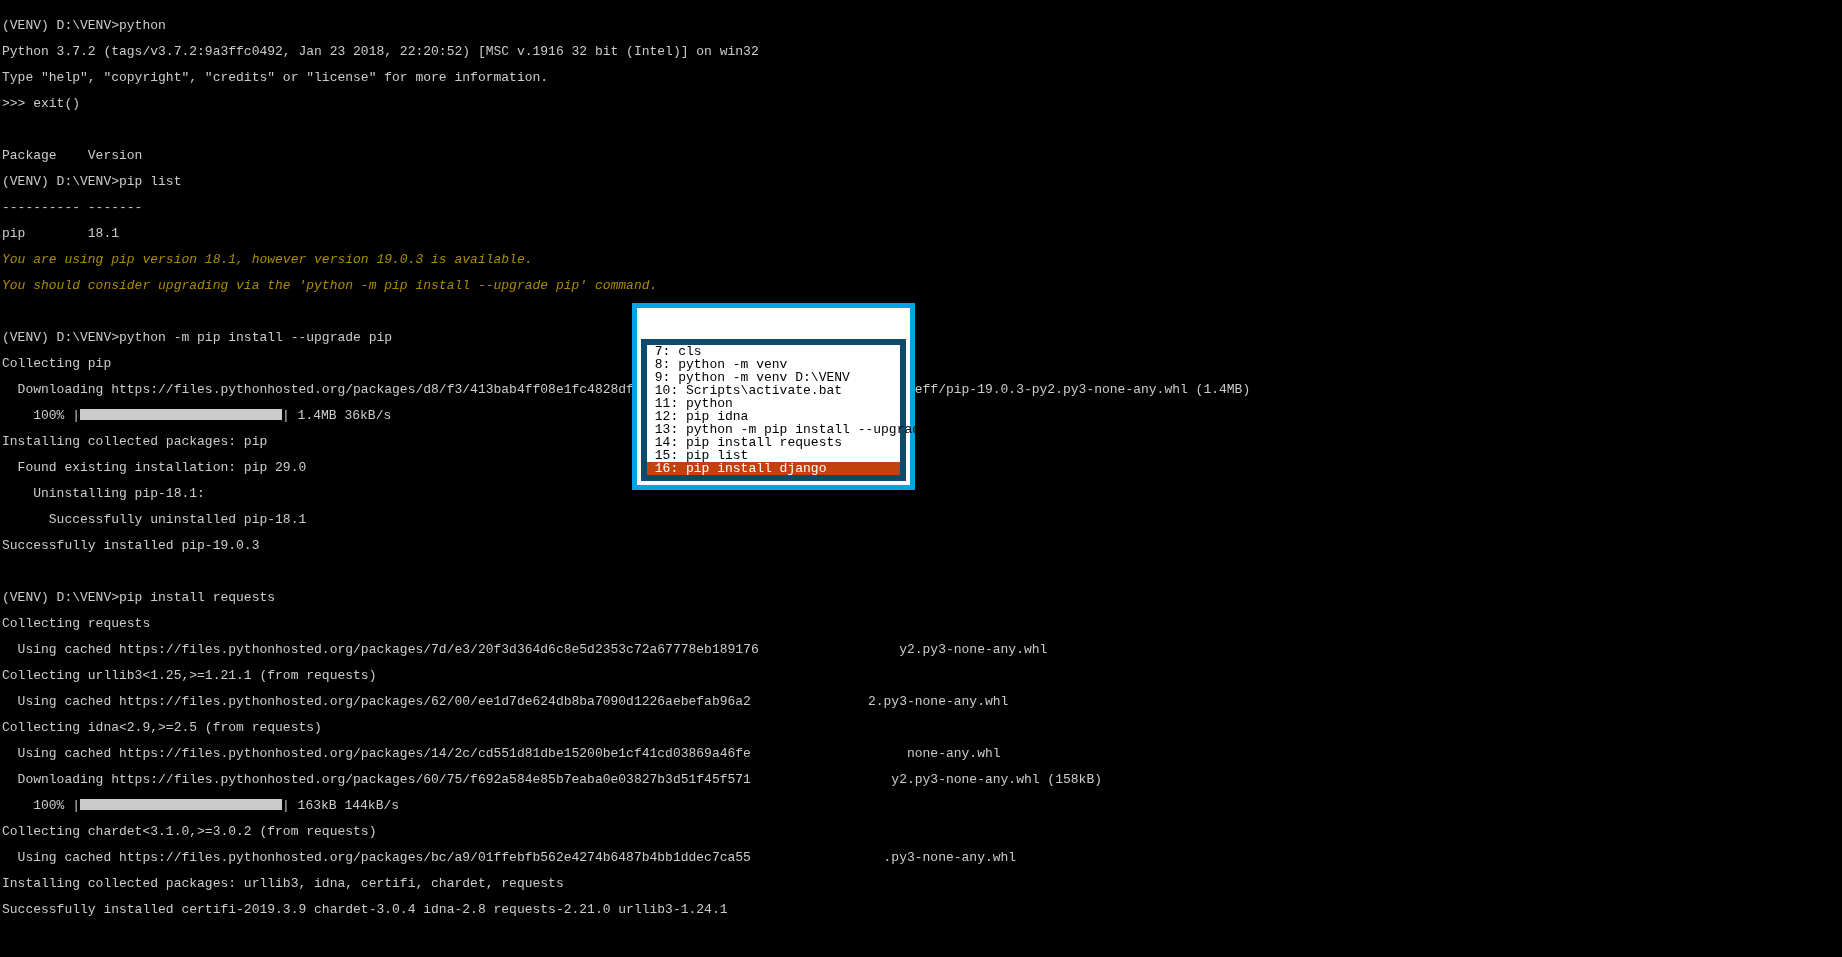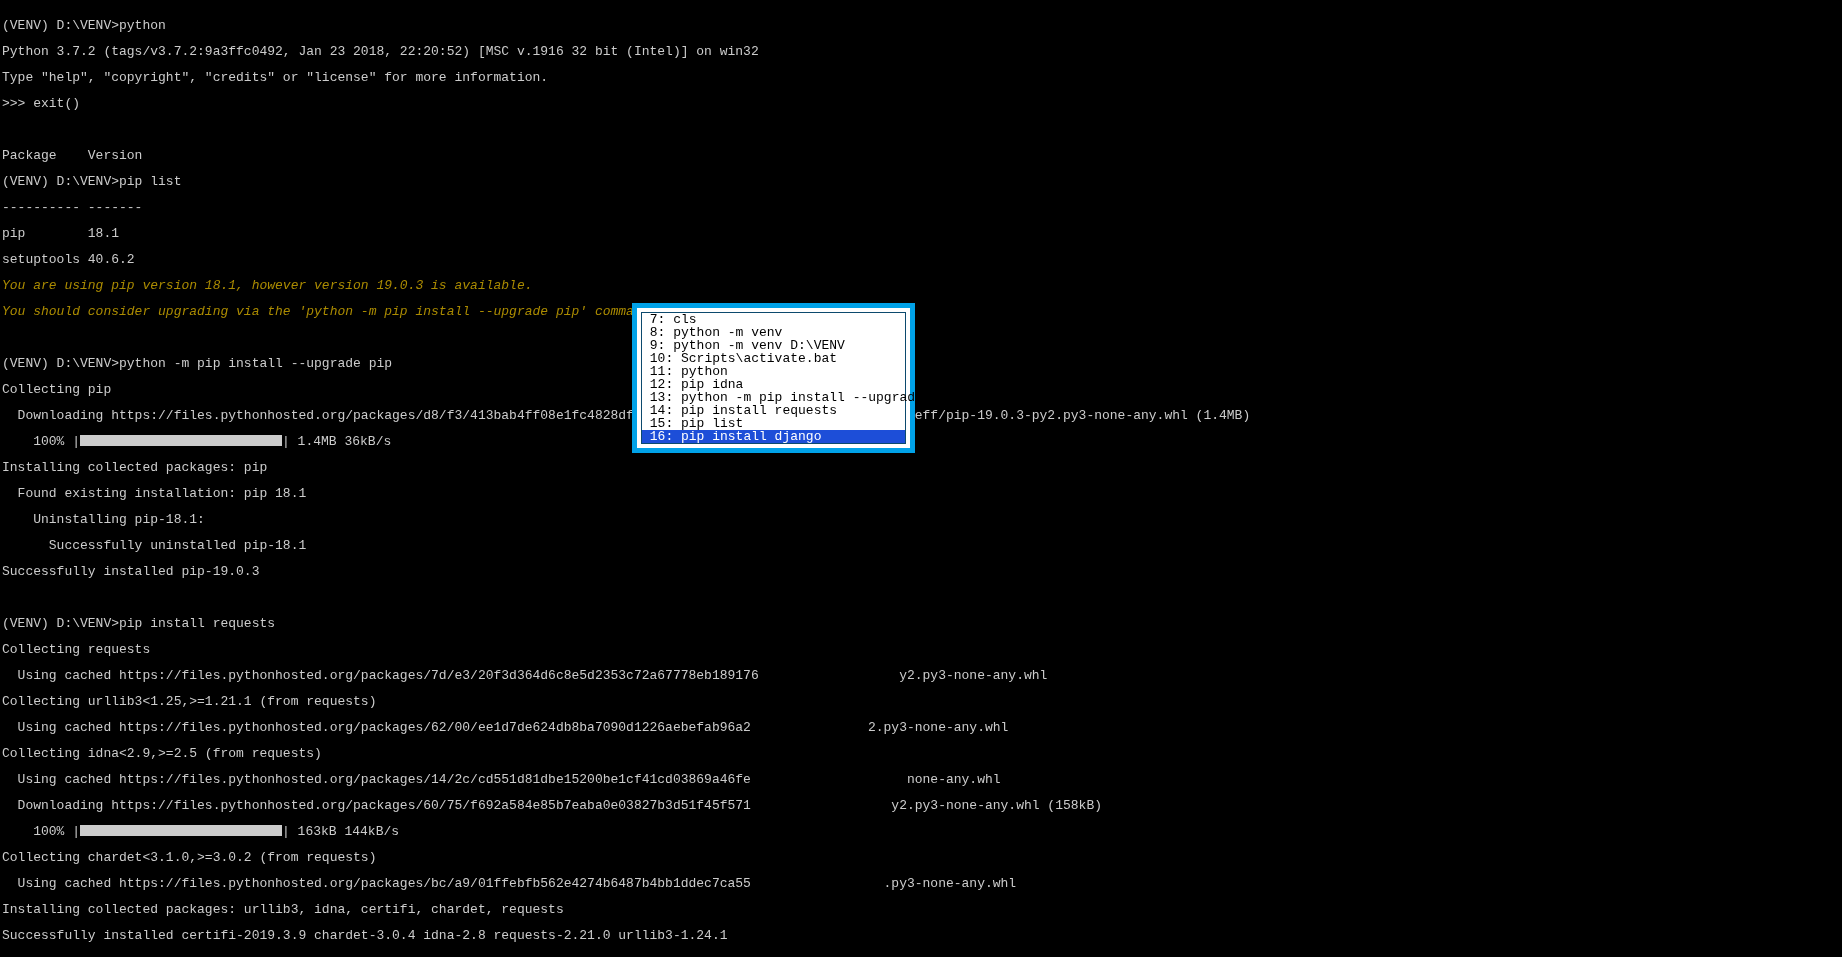--- a/index.html
+++ b/index.html
@@ -32,59 +32,59 @@
     position: absolute;
     top: 303px;
     left: 632px;
     width: 283px;
     background: #ffffff;
     border: 5px solid #00a2e8;
     box-sizing: border-box;
     padding: 4px;
   }
   .popup-inner {
-    border: 1px solid #0c4a6e;
+    border: 6px solid #0c4a6e;
+    margin-top: 27px;
   }
   .popup-line {
     font-family: "Consolas", "Courier New", monospace;
     font-size: 13px;
     line-height: 13px;
     color: #000000;
     white-space: pre;
     padding: 0;
   }
   .popup-line.selected {
-    background: #1d4ed8;
+    background: #c2410c;
     color: #ffffff;
   }
   .spacer { height: 13px; }
 </style>
 </head>
 <body>
 
 <div class="terminal">
 <div>(VENV) D:\VENV&gt;python</div>
 <div>Python 3.7.2 (tags/v3.7.2:9a3ffc0492, Jan 23 2018, 22:20:52) [MSC v.1916 32 bit (Intel)] on win32</div>
 <div>Type "help", "copyright", "credits" or "license" for more information.</div>
 <div>&gt;&gt;&gt; exit()</div>
 <div class="spacer"></div>
 <div>Package    Version</div>
 <div>(VENV) D:\VENV&gt;pip list</div>
 <div>---------- -------</div>
 <div>pip        18.1</div>
-<div>setuptools 40.6.2</div>
 <div class="warn">You are using pip version 18.1, however version 19.0.3 is available.</div>
 <div class="warn">You should consider upgrading via the 'python -m pip install --upgrade pip' command.</div>
 <div class="spacer"></div>
 <div>(VENV) D:\VENV&gt;python -m pip install --upgrade pip</div>
 <div>Collecting pip</div>
 <div>  Downloading https://files.pythonhosted.org/packages/d8/f3/413bab4ff08e1fc4828dfc59996d721917df8e8583ea85385d51125dceff/pip-19.0.3-py2.py3-none-any.whl (1.4MB)</div>
 <div><span>    100% |</span><span class="full-bar"></span><span>| 1.4MB 36kB/s</span></div>
 <div>Installing collected packages: pip</div>
-<div>  Found existing installation: pip 18.1</div>
+<div>  Found existing installation: pip 29.0</div>
 <div>    Uninstalling pip-18.1:</div>
 <div>      Successfully uninstalled pip-18.1</div>
 <div>Successfully installed pip-19.0.3</div>
 <div class="spacer"></div>
 <div>(VENV) D:\VENV&gt;pip install requests</div>
 <div>Collecting requests</div>
 <div>  Using cached https://files.pythonhosted.org/packages/7d/e3/20f3d364d6c8e5d2353c72a67778eb189176                  y2.py3-none-any.whl</div>
 <div>Collecting urllib3&lt;1.25,&gt;=1.21.1 (from requests)</div>
 <div>  Using cached https://files.pythonhosted.org/packages/62/00/ee1d7de624db8ba7090d1226aebefab96a2               2.py3-none-any.whl</div>
 <div>Collecting idna&lt;2.9,&gt;=2.5 (from requests)</div>

